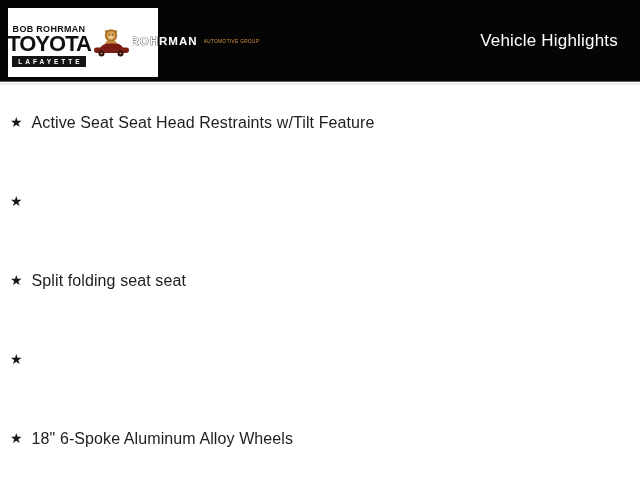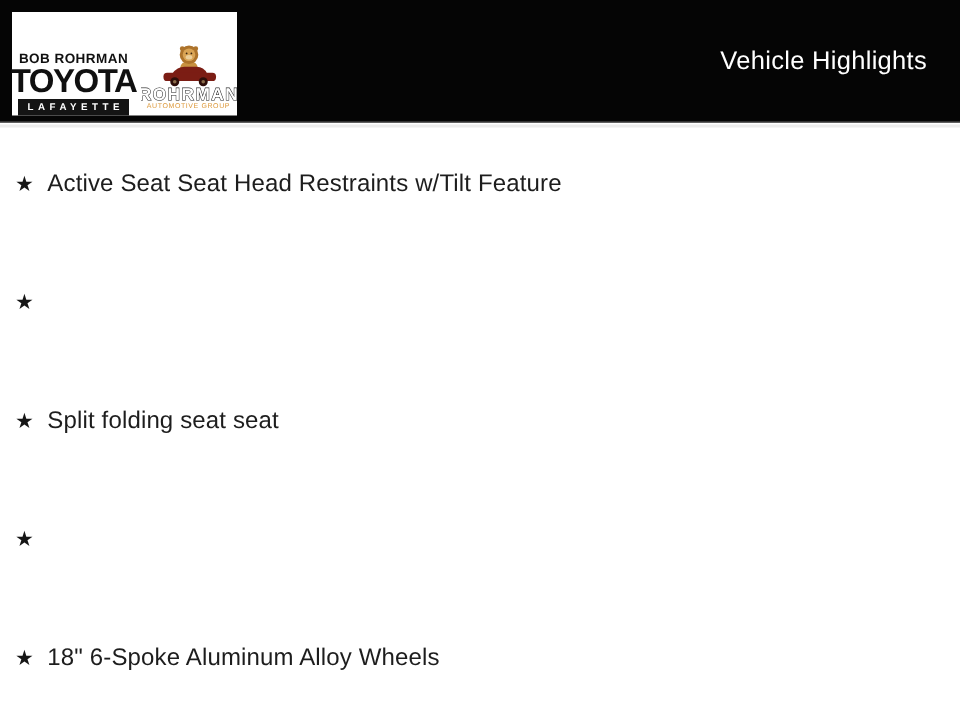--- a/index.html
+++ b/index.html
@@ -29,33 +29,33 @@
   }
 
   
   .logo-card {
     position:absolute; left:8px; top:8px; width:150px; height:69px;
     background:#ffffff; display:flex; flex-direction:row;
   }
   .logo-left {
     width:82px; display:flex; flex-direction:column;
     justify-content:flex-end; align-items:center;
-    padding-bottom:0;
+    padding-bottom:10px;
   }
   .dealer-line1 { font-size:9px; font-weight:bold; color:#101010; letter-spacing:0.3px; white-space:nowrap; }
   .dealer-line2 { font-size:22px; font-weight:bold; color:#101010; letter-spacing:-1px; line-height:0.95; white-space:nowrap; }
   .lafayette-bar {
     margin-top:1px; background:#141414; color:#ffffff;
     font-size:6.5px; font-weight:bold; letter-spacing:3px;
     padding:2.5px 0 2px 3px; width:74px; text-align:center; white-space:nowrap;
   }
   .logo-divider { width:2px; height:46px; background:#141414; align-self:flex-end; margin-bottom:3px; }
   .logo-right {
-    flex:1; display:flex; flex-direction:column;
-    justify-content:flex-end; align-items:center; padding-bottom:2px;
+    flex:1; display:flex; flex-direction:row;
+    justify-content:center; align-items:center; padding-bottom:2px;
   }
   .mascot-svg { display:block; }
   .rohrman-svg { display:block; margin-top:-2px; }
   .rohrman-svg text {
     font-family:"Liberation Sans", sans-serif;
     font-size:11.5px; font-weight:bold; letter-spacing:1px;
     paint-order:stroke fill;
   }
   .logo-tagline {
     font-size:6px; transform:scale(0.78); transform-origin:center top;

